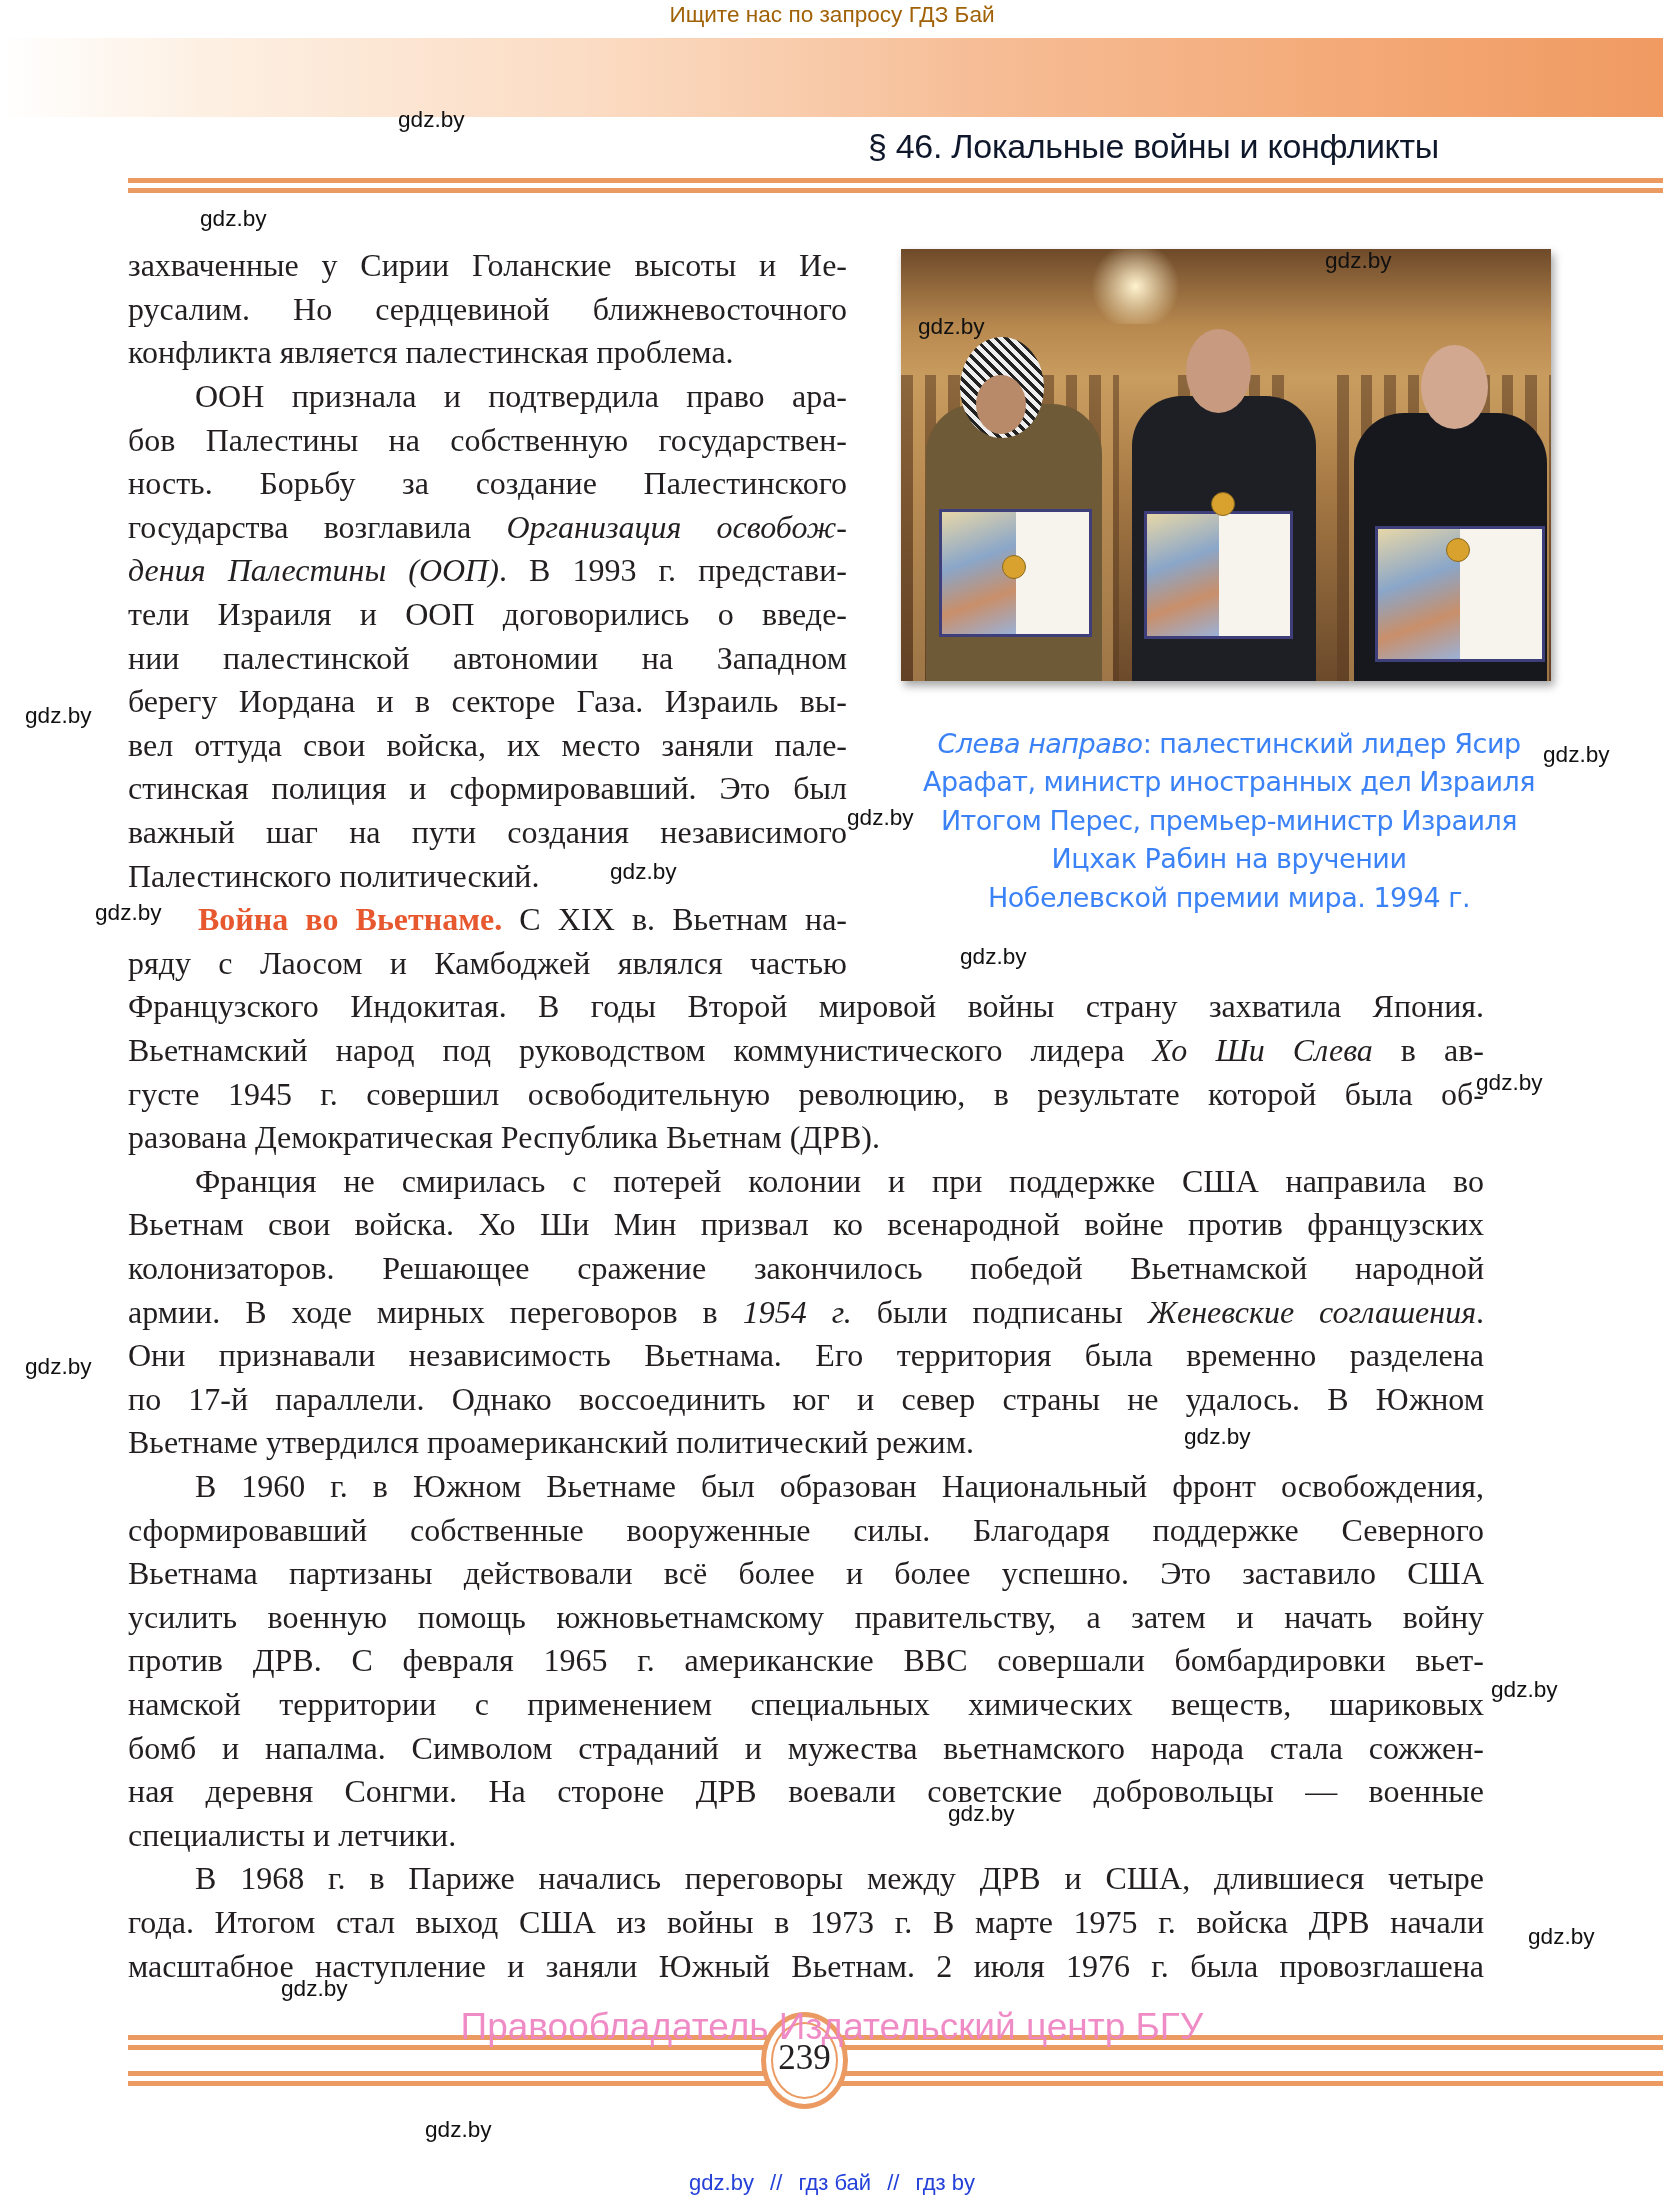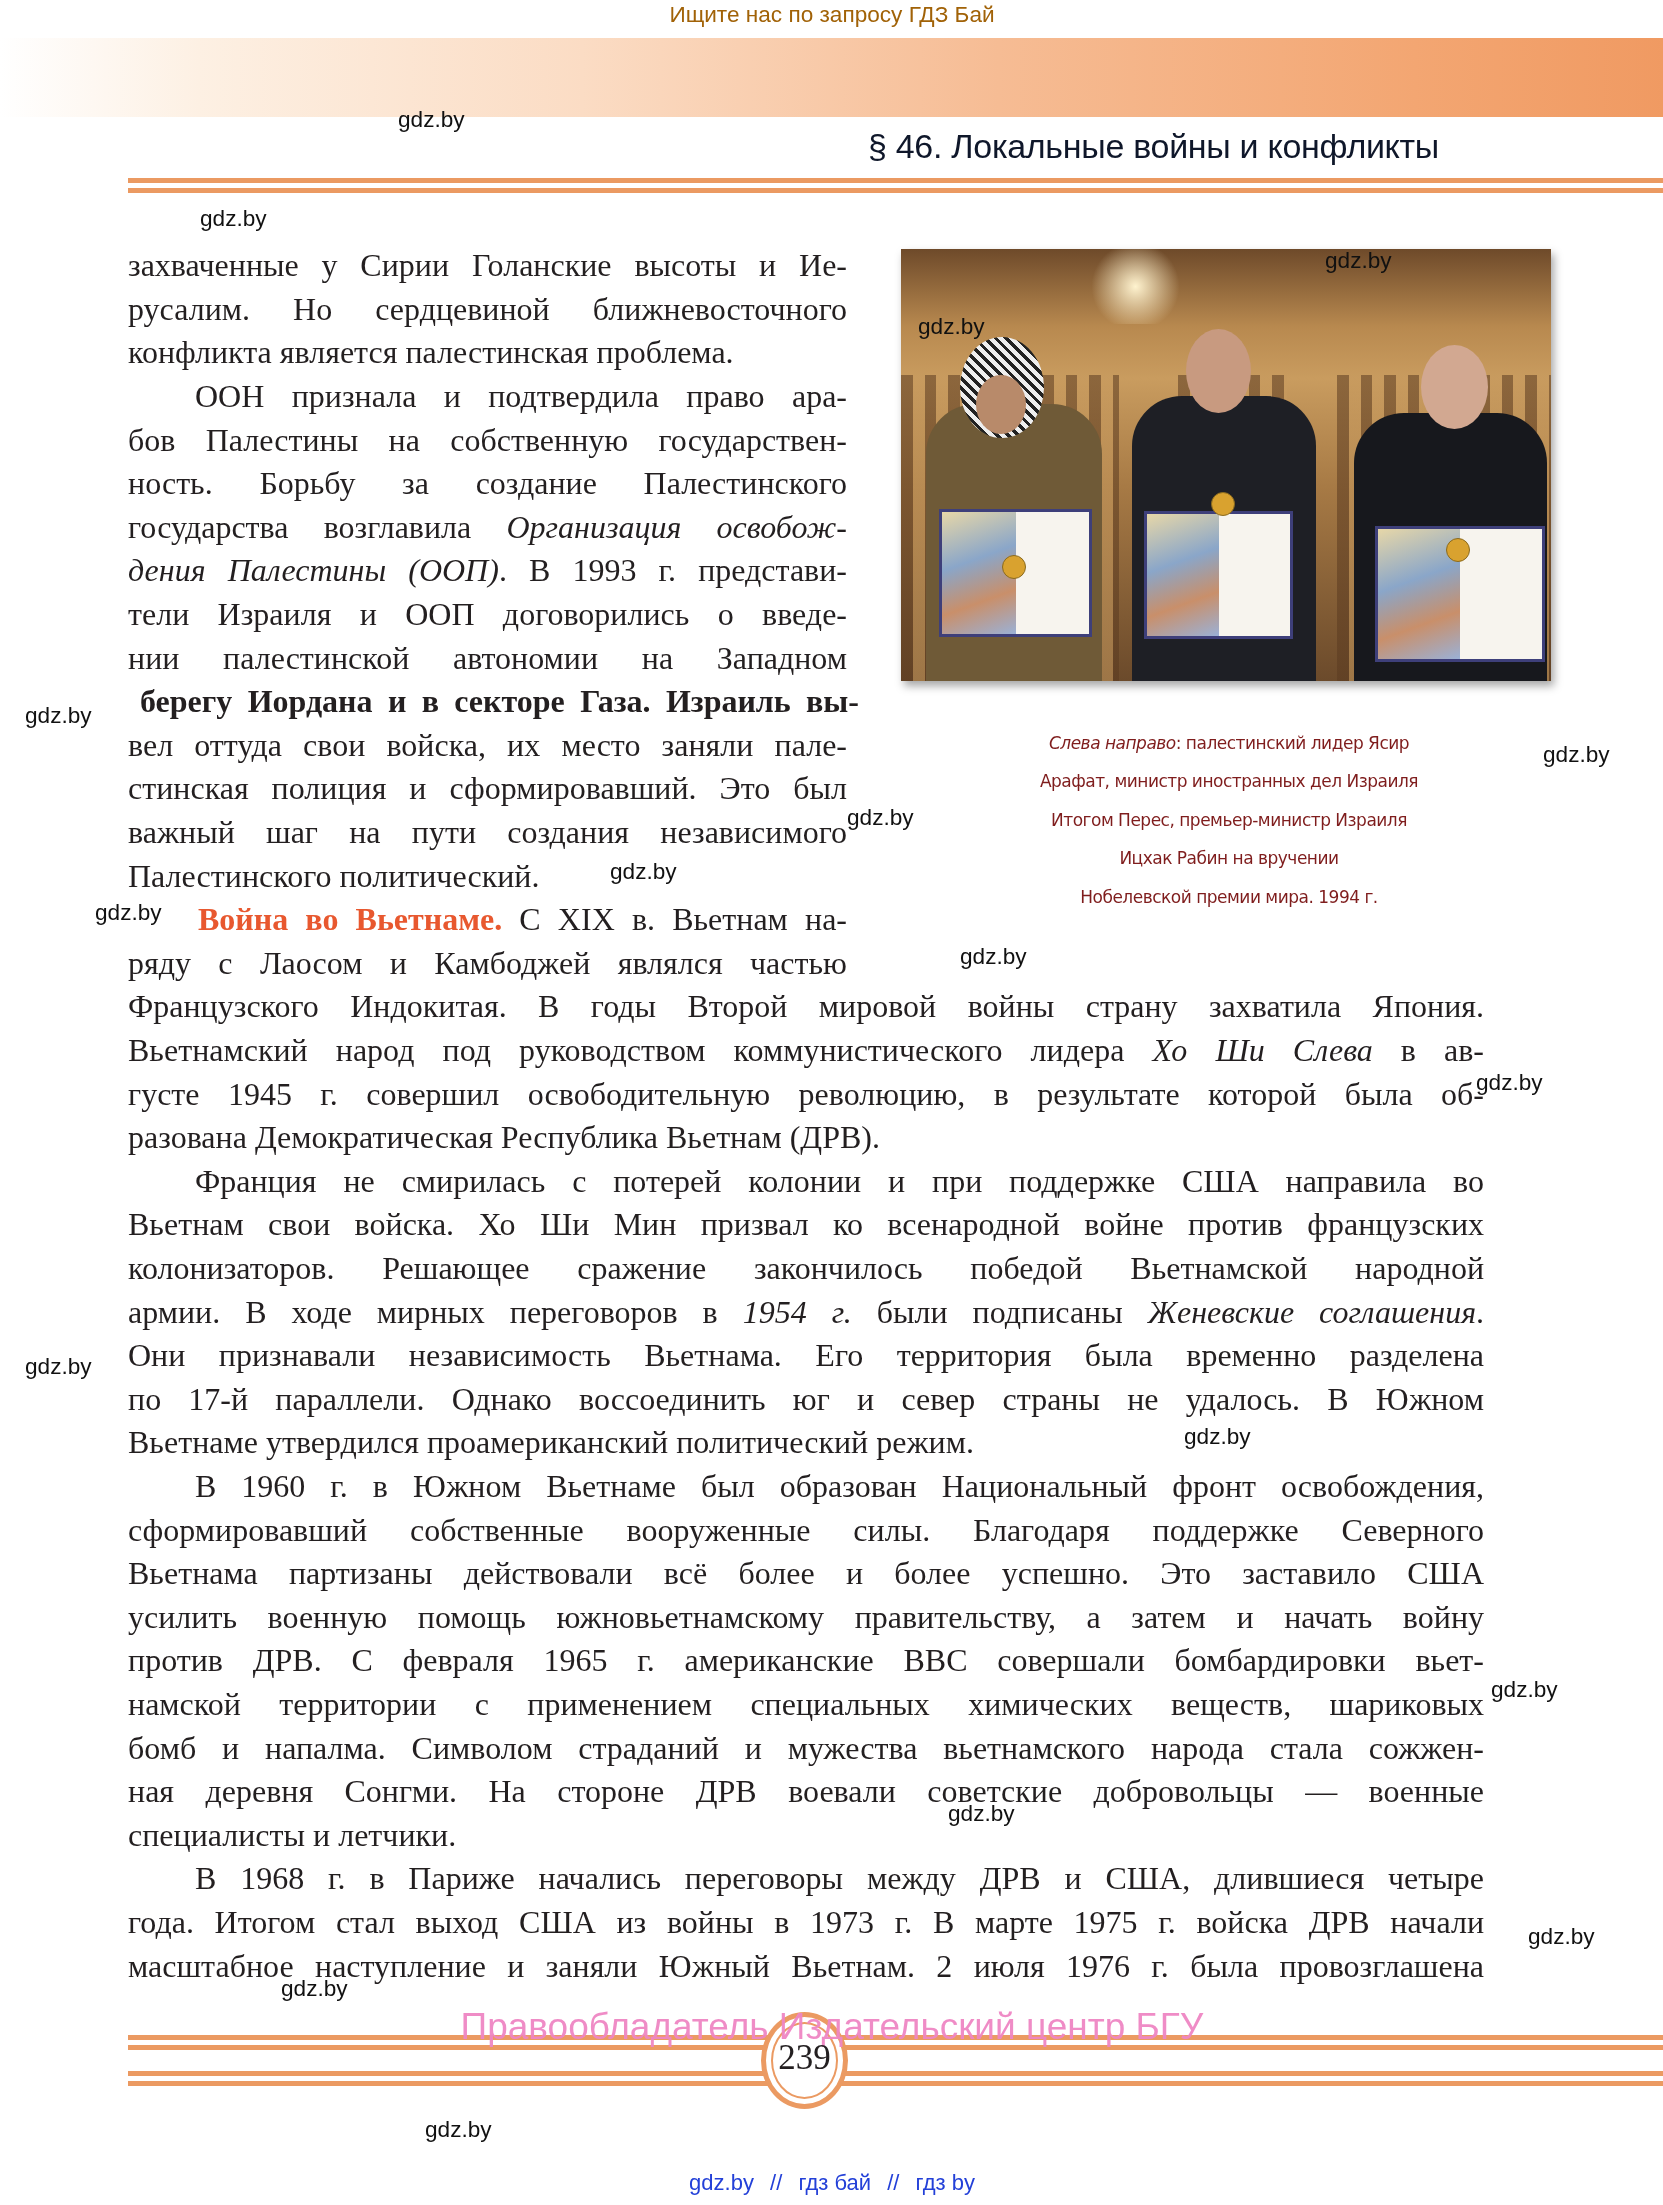--- a/index.html
+++ b/index.html
@@ -16,21 +16,21 @@
   .line .heading { color:#e8582f; font-weight:bold; }
   .photo { left:901px; top:249px; width:650px; height:432px; box-shadow:3.4px 5px 8.4px rgba(0,0,0,0.35); overflow:hidden;
     background:linear-gradient(180deg, #6e4a2a 0%, #b8894f 18%, #c99c5f 30%, #a77a45 55%, #6b4a2b 100%); }
   .photo .glow { position:absolute; left:184px; top:0; width:101px; height:75px; background:radial-gradient(circle, #fff3cf 0%, rgba(255,240,200,0) 70%); }
   .photo .curtain { position:absolute; top:126px; height:306px; background:repeating-linear-gradient(90deg, #5a3a20 0 11.7px, #c79a5e 11.7px 23.5px); opacity:0.55; }
   .person { position:absolute; bottom:0; border-radius:50px 50px 0 0; }
   .head { position:absolute; border-radius:50%; }
   .diploma { position:absolute; background:#f7f4ee; border:3.4px solid #3e3f7a; }
   .diploma .art { position:absolute; left:0; top:0; bottom:0; width:50%; background:linear-gradient(160deg,#e7d7a8,#8aa6c9 40%,#c98f6a 70%,#9bb1d6); }
   .medal { position:absolute; width:22px; height:22px; border-radius:50%; background:#d9a22f; border:1.7px solid #8a6a1f; }
-  .caption { left:906px; width:646px; text-align:center; font-family:"DejaVu Sans", sans-serif; font-size:17px; line-height:39px; color:#7f1d1d; letter-spacing:-0.5px; }
+  .caption { left:906px; width:646px; text-align:center; font-family:"DejaVu Sans", sans-serif; font-size:27px; line-height:39px; color:#3b82f6; letter-spacing:-0.5px; }
   .caption .it { font-style:italic; }
   .wm { position:absolute; font-family:"Liberation Sans", sans-serif; font-size:22.6px; color:#111; }
   .copyright { left:0; width:1664px; top:2006px; text-align:center; font-family:"Liberation Sans", sans-serif; font-size:37px; color:#ef86c4; opacity:0.95; z-index:3; }
   .pagecircle { left:761px; top:2012px; width:87px; height:97px; border-radius:50%; border:5.9px solid #eb9a62; background:#fff; z-index:2; box-sizing:border-box; }
   .pagecircle .inner { position:absolute; left:5px; top:5px; right:5px; bottom:5px; border-radius:50%; border:2.5px solid #eb9a62; }
   .pagenum { left:761px; width:87px; top:2038px; text-align:center; font-family:"Liberation Serif", serif; font-size:35px; color:#231f20; z-index:4; }
   .bottom-links { left:0; width:1664px; top:2170px; text-align:center; font-family:"Liberation Sans", sans-serif; font-size:22px; color:#2340d8; z-index:5; }
   .bottom-links span { margin:0 5px; }
 </style>
 </head>
@@ -80,21 +80,21 @@
 <div class="line" style="left:128px;top:243px;width:719px;">захваченные у Сирии Голанские высоты и Ие-</div>
 <div class="line" style="left:128px;top:287px;width:719px;">русалим. Но сердцевиной ближневосточного</div>
 <div class="line last" style="left:128px;top:330px;width:719px;">конфликта является палестинская проблема.</div>
 <div class="line" style="left:195px;top:374px;width:652px;">ООН признала и подтвердила право ара-</div>
 <div class="line" style="left:128px;top:418px;width:719px;">бов Палестины на собственную государствен-</div>
 <div class="line" style="left:128px;top:461px;width:719px;">ность. Борьбу за создание Палестинского</div>
 <div class="line" style="left:128px;top:505px;width:719px;"><span>государства возглавила </span><span class="it">Организация освобож-</span></div>
 <div class="line" style="left:128px;top:548px;width:719px;"><span class="it">дения Палестины (ООП)</span><span>. В 1993 г. представи-</span></div>
 <div class="line" style="left:128px;top:592px;width:719px;">тели Израиля и ООП договорились о введе-</div>
 <div class="line" style="left:128px;top:636px;width:719px;">нии палестинской автономии на Западном</div>
-<div class="line" style="left:140px;top:679px;width:719px;font-weight:bold;">берегу Иордана и в секторе Газа. Израиль вы-</div>
+<div class="line" style="left:128px;top:679px;width:719px;">берегу Иордана и в секторе Газа. Израиль вы-</div>
 <div class="line" style="left:128px;top:723px;width:719px;">вел оттуда свои войска, их место заняли пале-</div>
 <div class="line" style="left:128px;top:766px;width:719px;">стинская полиция и сформировавший. Это был</div>
 <div class="line" style="left:128px;top:810px;width:719px;">важный шаг на пути создания независимого</div>
 <div class="line last" style="left:128px;top:854px;width:719px;">Палестинского политический.</div>
 <div class="line" style="left:198px;top:897px;width:649px;"><span class="heading">Война во Вьетнаме.</span><span> С XIX в. Вьетнам на-</span></div>
 <div class="line" style="left:128px;top:941px;width:719px;">ряду с Лаосом и Камбоджей являлся частью</div>
 
 <div class="line" style="left:128px;top:984px;width:1356px;">Французского Индокитая. В годы Второй мировой войны страну захватила Япония.</div>
 <div class="line" style="left:128px;top:1028px;width:1356px;"><span>Вьетнамский народ под руководством коммунистического лидера </span><span class="it">Хо Ши Слева</span><span> в ав-</span></div>
 <div class="line" style="left:128px;top:1072px;width:1356px;">густе 1945 г. совершил освободительную революцию, в результате которой была об-</div>

